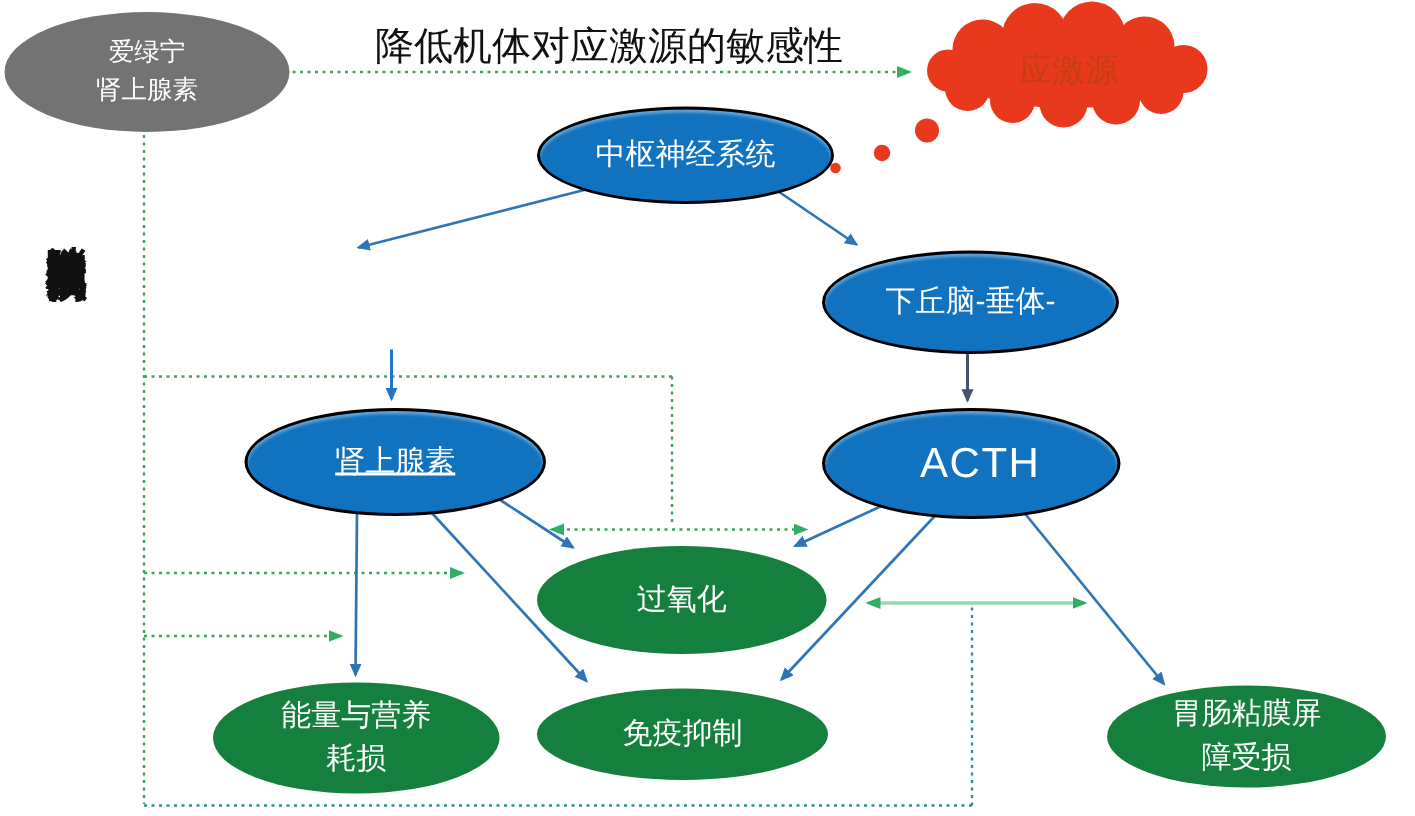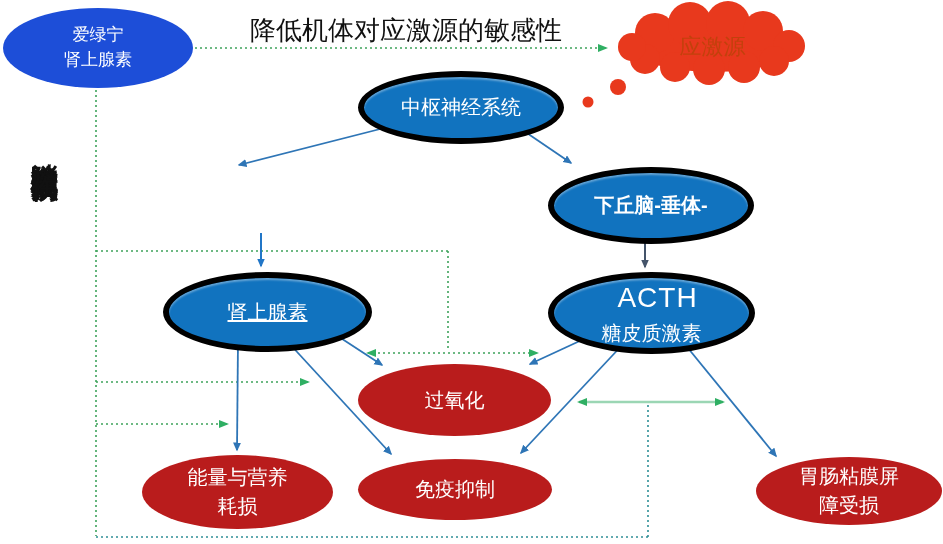--- a/index.html
+++ b/index.html
@@ -6,23 +6,23 @@
   #stage{
     position:relative;width:943px;height:544px;overflow:hidden;background:#fff;
     font-family:"Liberation Sans","DejaVu Sans",sans-serif;
   }
   #connectors{position:absolute;left:0;top:0;width:943px;height:544px;}
   .node{
     position:absolute;display:flex;flex-direction:column;align-items:center;justify-content:center;
     border-radius:50%;color:#fff;text-align:center;line-height:1.45;z-index:3;
   }
   .node span{display:block;white-space:nowrap;}
-  .node.blue{background:#1173BF;border:6px solid #000000;box-shadow:inset 0 2px 2px rgba(255,255,255,.35);font-size:20px;}
-  .node.red{background:#b91c1c;font-size:20px;}
-  .node.green{background:#1d4ed8;font-size:17px;}
+  .node.blue{background:#1173BF;border:2px solid #000000;box-shadow:inset 0 2px 2px rgba(255,255,255,.35);font-size:20px;}
+  .node.red{background:#15803d;font-size:20px;}
+  .node.green{background:#737373;font-size:17px;}
   .single{font-size:21px;}
   .acth-latin{font-size:28px;letter-spacing:1px;margin-left:12px;}
   #main-title{
     position:absolute;left:250px;top:13px;width:360px;font-size:26px;font-weight:normal;color:#111;
     white-space:nowrap;z-index:3;
   }
   #side-label{
     position:absolute;left:28px;top:142px;height:346px;writing-mode:vertical-rl;text-orientation:upright;
     font-size:27px;font-weight:bold;color:#111;letter-spacing:1px;line-height:1.2;z-index:3;
   }
@@ -113,44 +113,43 @@
   <div class="node green" style="left:3px;top:8px;width:190px;height:80px;">
     <span>爱绿宁</span>
     <span>肾上腺素</span>
   </div>
 
   <div class="node blue single" style="left:358px;top:71px;width:194px;height:61px;">
     <span>中枢神经系统</span>
   </div>
 
 
-  <div class="node blue" style="left:548px;top:167px;width:194px;height:65px;font-weight:bold;">
+  <div class="node blue" style="left:548px;top:167px;width:194px;height:65px;">
     <span>下丘脑-垂体-</span>
   </div>
 
   <div class="node blue" style="left:163px;top:272px;width:197px;height:68px;text-decoration:underline;">
     <span>肾上腺素</span>
   </div>
 
   <div class="node blue" style="left:548px;top:272px;width:195px;height:70px;">
     <span class="acth-latin">ACTH</span>
-    <span>糖皮质激素</span>
   </div>
 
   <div class="node red single" style="left:358px;top:364px;width:193px;height:72px;">
     <span>过氧化</span>
   </div>
 
   <div class="node red single" style="left:358px;top:459px;width:194px;height:61px;">
     <span>免疫抑制</span>
   </div>
 
   <div class="node red" style="left:142px;top:455px;width:191px;height:74px;">
     <span>能量与营养</span>
     <span>耗损</span>
   </div>
 
-  <div class="node red" style="left:756px;top:457px;width:186px;height:68px;">
+  <div class="node red" style="left:738px;top:457px;width:186px;height:68px;">
     <span>胃肠粘膜屏</span>
     <span>障受损</span>
   </div>
 
 </div>
 
 </body></html>

